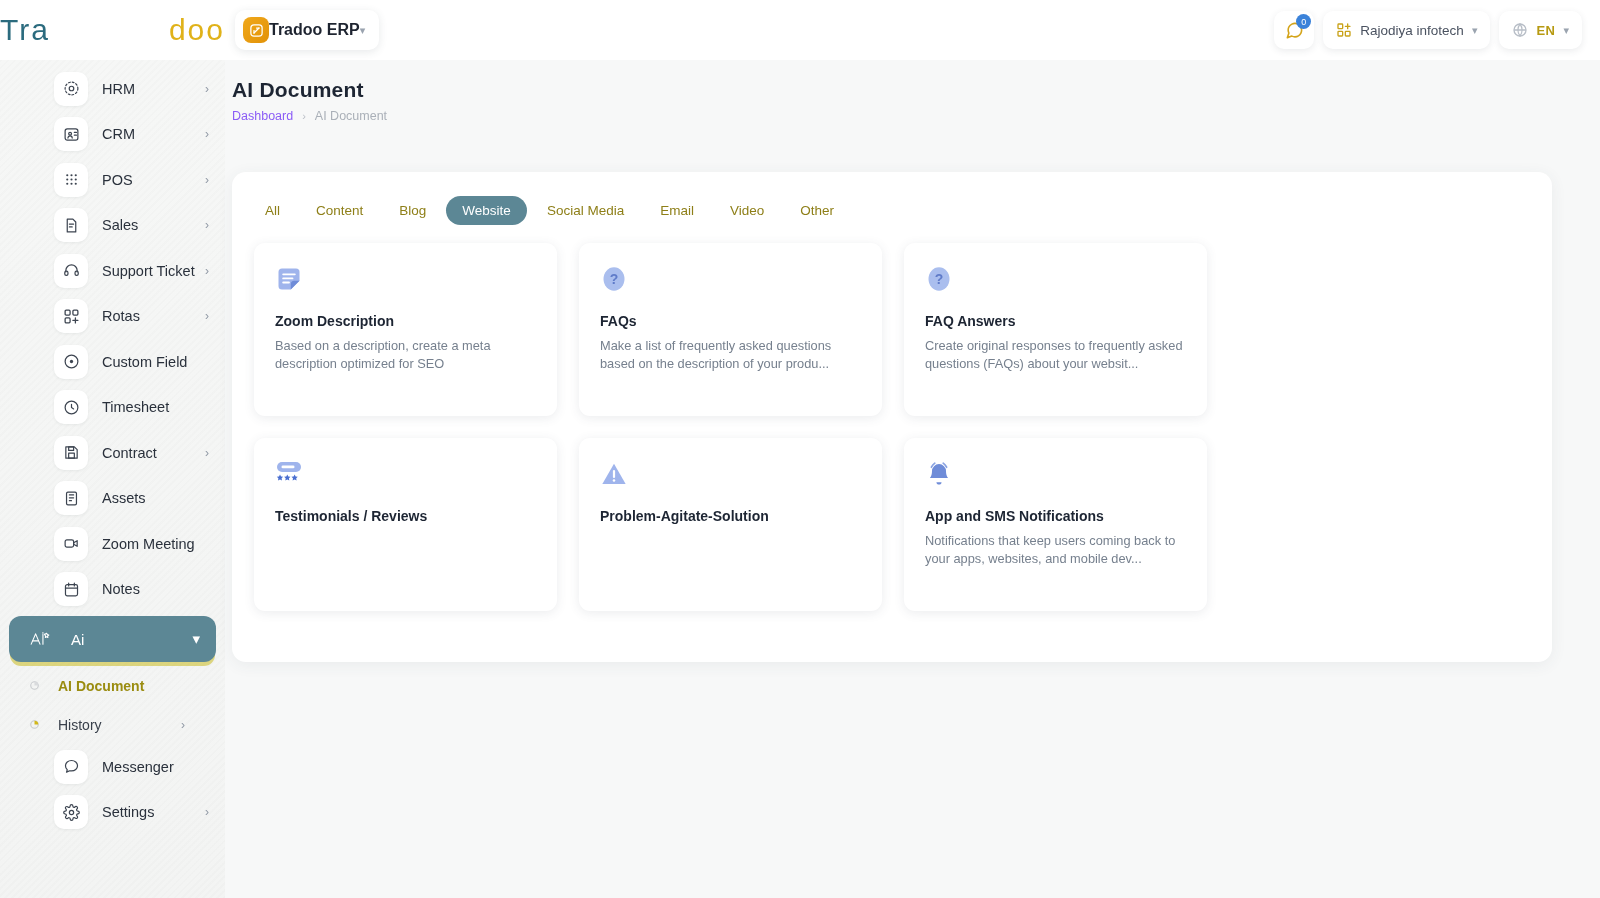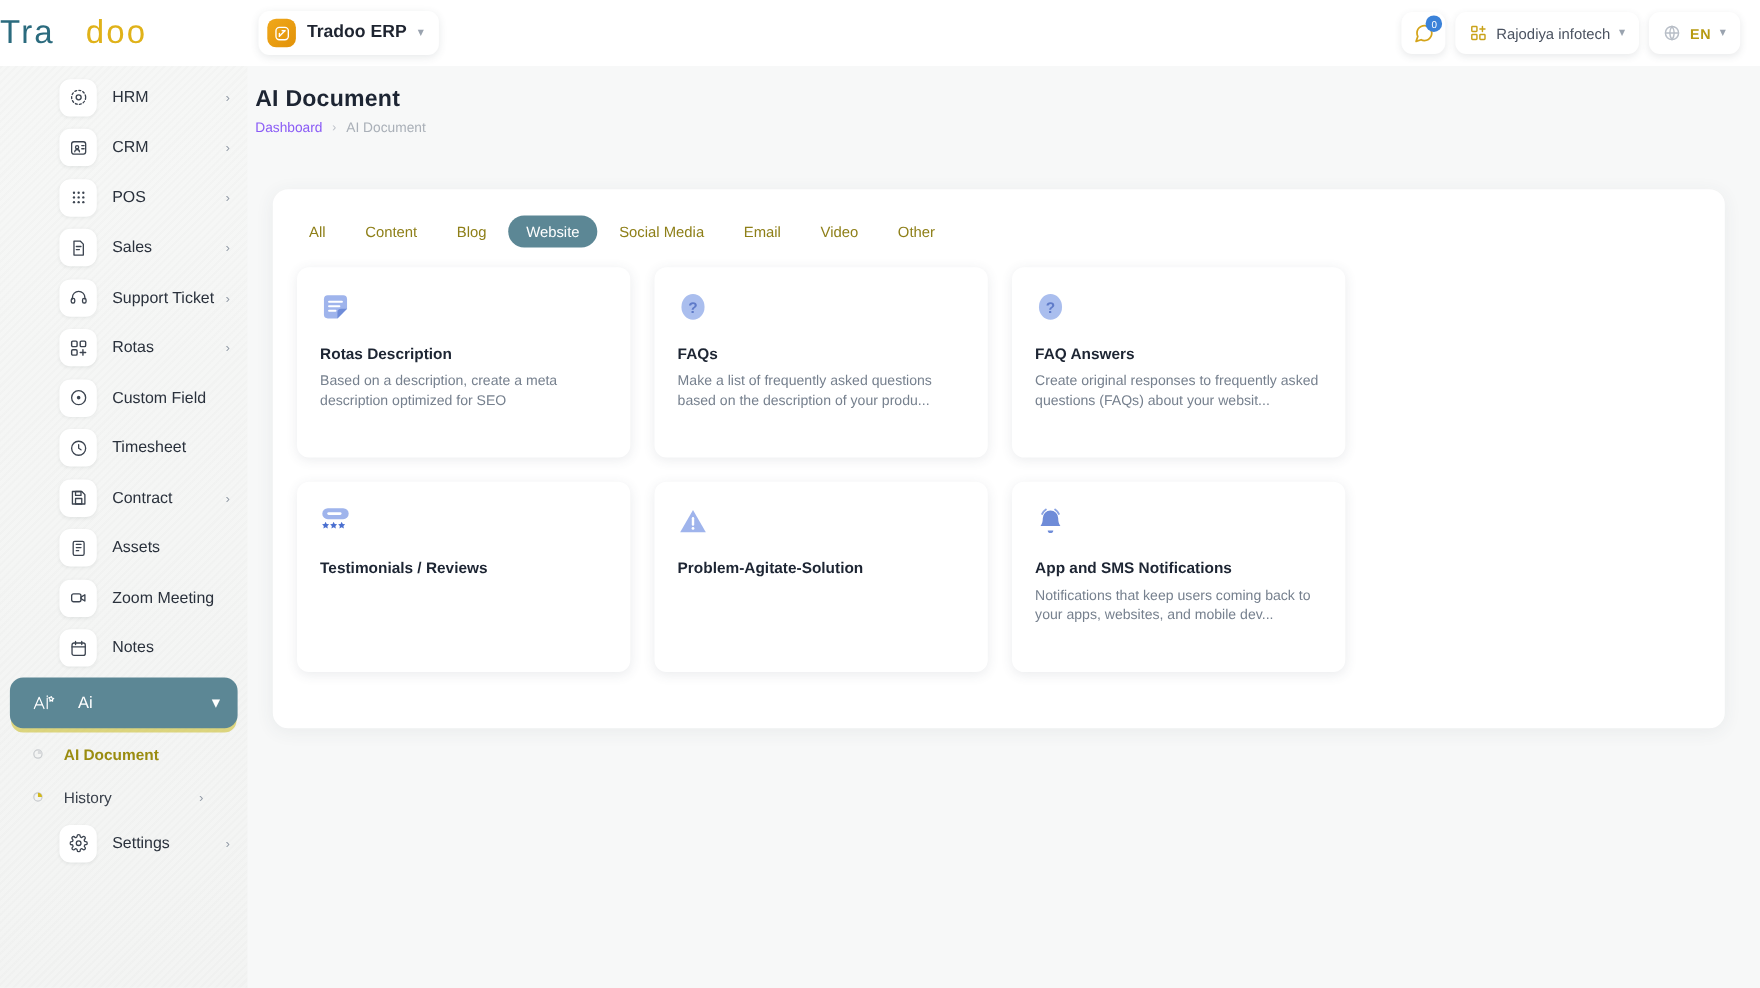--- a/index.html
+++ b/index.html
@@ -12,32 +12,32 @@
 
   
   .topbar {
     position: absolute; top: 0; left: 0; width: 1600px; height: 60px;
     background: #ffffff;
     display: flex; align-items: center;
     z-index: 30;
   }
   .brand {
     width: 225px; flex: 0 0 225px;
-    display: flex; align-items: center; justify-content: flex-start;
+    display: flex; align-items: center; justify-content: space-between;
     font-size: 30px; letter-spacing: 2px; font-weight: 400; gap: 28px;
   }
   .brand .b1 { color: #2b6b7e; }
   .brand .b2 { color: #e0b219; }
 
   .ws-switcher {
     margin-left: 10px;
     height: 40px; padding: 0 14px 0 8px;
     background: #fff; border-radius: 10px;
     box-shadow: 0 2px 8px rgba(60,70,80,.12);
-    display: flex; align-items: center; gap: 10px;
+    display: flex; align-items: center; gap: 0;
     cursor: pointer;
   }
   .ws-logo {
     width: 26px; height: 26px; border-radius: 8px;
     background: linear-gradient(135deg,#f0a81b,#e29208);
     display: flex; align-items: center; justify-content: center;
   }
   .ws-name { font-size: 16px; font-weight: 700; color: #1e2430; }
   .chev { color: #9aa3af; font-size: 11px; line-height: 1; }
 
@@ -112,21 +112,21 @@
   
   .main { position: absolute; top: 60px; left: 225px; width: 1375px; height: 838px; }
   .page-head { padding: 18px 0 0 7px; }
   .page-title { font-size: 21px; font-weight: 700; color: #1d2533; letter-spacing: .2px; }
   .crumbs { margin-top: 7px; display: flex; align-items: center; gap: 9px; font-size: 12.5px; }
   .crumb-link { color: #8b5cf6; font-weight: 400; cursor: pointer; }
   .crumb-sep { color: #b9bec6; font-size: 11px; }
   .crumb-cur { color: #aab0b8; }
 
   .panel {
-    position: absolute; left: 23px; top: 112px;
+    position: absolute; left: 7px; top: 112px;
     width: 1320px; height: 490px;
     background: #fff; border-radius: 14px;
     box-shadow: 0 3px 16px rgba(60,70,80,.07);
   }
 
   .tabs { display: flex; align-items: center; gap: 4px; padding: 24px 0 0 17px; }
   .tab {
     padding: 7px 16px; border-radius: 17px;
     font-size: 13.5px; color: #8e7f18; cursor: pointer; white-space: nowrap;
   }
@@ -376,20 +376,28 @@
       <span class="dot-ic">
         <svg width="9" height="9" viewBox="0 0 12 12">
             <circle cx="6" cy="6" r="5" fill="none" stroke="#c8cbce" stroke-width="1.5"></circle>
             <path d="M6 1 A5 5 0 0 1 11 6 L6 6 Z" fill="#d2b81c"></path>
           </svg>
       </span>
       <span class="sub-label">History</span>
       <span class="sub-arrow">›</span>
     </div>
 
+    <div class="nav-item">
+      <span class="ic-box">
+        <svg width="17" height="17" viewBox="0 0 24 24" fill="none" stroke="#3c4450" stroke-width="1.7" stroke-linecap="round" stroke-linejoin="round">
+            <path d="M12 3.5c4.7 0 8.5 3.3 8.5 7.4S16.7 18.3 12 18.3a10 10 0 0 1-2.6-.3L5 20l1-3.4A7.4 7.4 0 0 1 3.5 11C3.5 6.8 7.3 3.5 12 3.5z"></path>
+          </svg>
+      </span>
+      <span class="nav-label">Messenger</span>
+    </div>
 
     <div class="nav-item">
       <span class="ic-box">
         <svg width="17" height="17" viewBox="0 0 24 24" fill="none" stroke="#3c4450" stroke-width="1.7" stroke-linecap="round" stroke-linejoin="round">
             <circle cx="12" cy="12" r="3"></circle>
             <path d="M19.4 15a1.6 1.6 0 0 0 .3 1.8l.1.1a2 2 0 1 1-2.8 2.8l-.1-.1a1.6 1.6 0 0 0-1.8-.3 1.6 1.6 0 0 0-1 1.5V21a2 2 0 1 1-4 0v-.1A1.6 1.6 0 0 0 9 19.4a1.6 1.6 0 0 0-1.8.3l-.1.1a2 2 0 1 1-2.8-2.8l.1-.1a1.6 1.6 0 0 0 .3-1.8 1.6 1.6 0 0 0-1.5-1H3a2 2 0 1 1 0-4h.1A1.6 1.6 0 0 0 4.6 9a1.6 1.6 0 0 0-.3-1.8l-.1-.1a2 2 0 1 1 2.8-2.8l.1.1a1.6 1.6 0 0 0 1.8.3H9a1.6 1.6 0 0 0 1-1.5V3a2 2 0 1 1 4 0v.1a1.6 1.6 0 0 0 1 1.5 1.6 1.6 0 0 0 1.8-.3l.1-.1a2 2 0 1 1 2.8 2.8l-.1.1a1.6 1.6 0 0 0-.3 1.8V9a1.6 1.6 0 0 0 1.5 1H21a2 2 0 1 1 0 4h-.1a1.6 1.6 0 0 0-1.5 1z"></path>
           </svg>
       </span>
       <span class="nav-label">Settings</span>
       <span class="nav-arrow">›</span>
@@ -425,21 +433,21 @@
     <div class="cards">
 
       <div class="card">
         <div class="card-icon">
           <svg width="28" height="28" viewBox="0 0 24 24" fill="none">
             <path d="M3 6a3 3 0 0 1 3-3h12a3 3 0 0 1 3 3v7.5L13.5 21H6a3 3 0 0 1-3-3z" fill="#9fb4ec"></path>
             <path d="M21 13.5h-4.5a3 3 0 0 0-3 3V21z" fill="#6f8cd8"></path>
             <path d="M7 8h10M7 11.5h8M7 15h5" stroke="#fff" stroke-width="1.6" stroke-linecap="round"></path>
           </svg>
         </div>
-        <div class="card-title">Rotas Description</div>
+        <div class="card-title">Zoom Description</div>
         <div class="card-desc">Based on a description, create a meta description optimized for SEO</div>
       </div>
 
       <div class="card">
         <div class="card-icon">
           <svg width="28" height="28" viewBox="0 0 24 24" fill="none">
             <ellipse cx="12" cy="12" rx="9" ry="10" fill="#aabeee"></ellipse>
             <text x="12" y="16.5" text-anchor="middle" font-family="Liberation Sans, sans-serif" font-size="12" font-weight="700" fill="#5f7bc9">?</text>
           </svg>
         </div>

